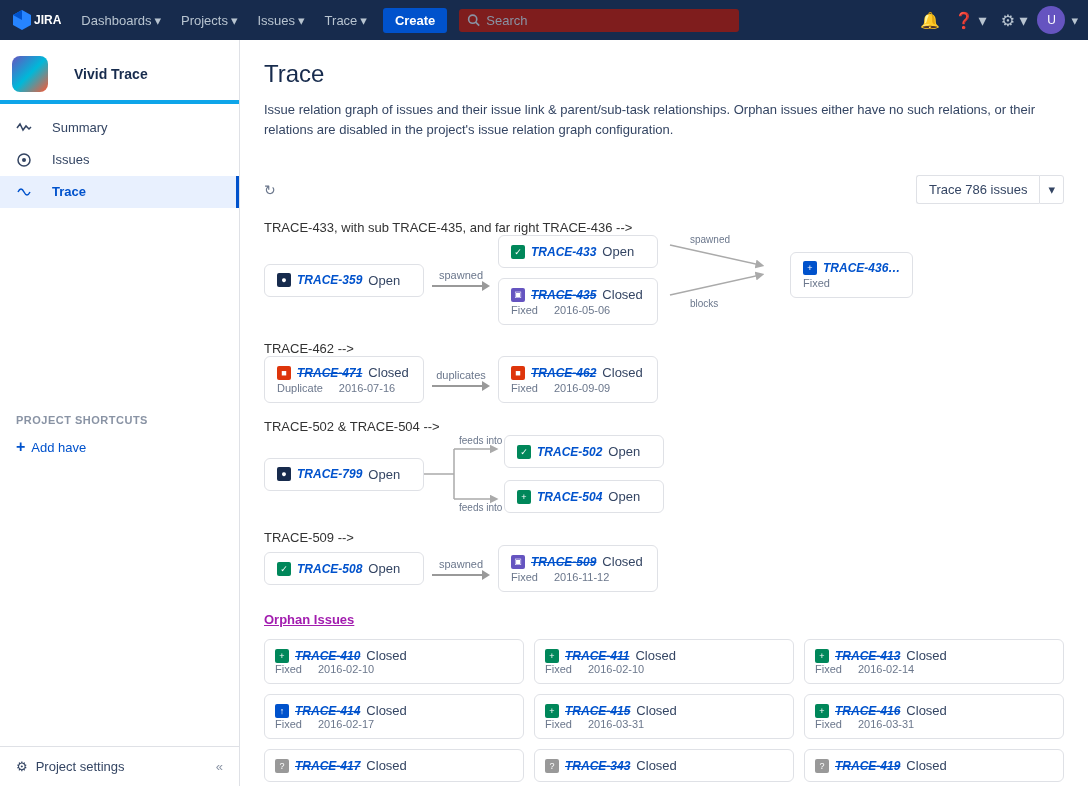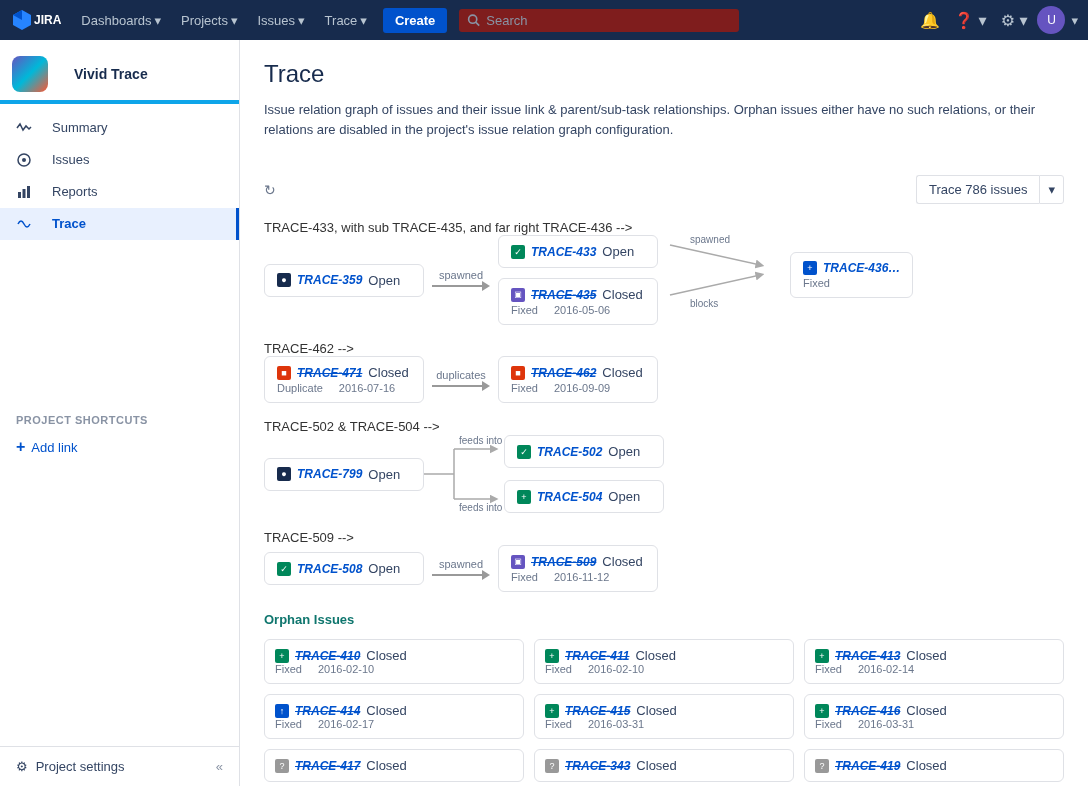--- a/index.html
+++ b/index.html
@@ -180,21 +180,21 @@
     .issue-link.strikethrough { text-decoration: line-through; color: #0052cc; }
     .issue-status { font-size: 13px; color: #344563; }
     .issue-sub { font-size: 11px; color: #6b778c; display: flex; gap: 16px; }
 
     
     .status-icon { width: 14px; height: 14px; border-radius: 2px; display: inline-flex; align-items: center; justify-content: center; font-size: 9px; color: white; flex-shrink: 0; }
     .check-icon { background: #00875a; color: white; }
     .plus-icon { background: #00875a; color: white; }
 
     
-    .orphan-title { font-size: 13px; font-weight: 600; color: #0f766e; margin: 8px 0 12px; }
+    .orphan-title { font-size: 13px; font-weight: 600; color: #a21caf; margin: 8px 0 12px; text-decoration: underline; }
     .orphan-grid { display: grid; grid-template-columns: repeat(3, 1fr); gap: 10px; }
     .orphan-node {
       border: 1px solid #dfe1e6;
       border-radius: 6px;
       padding: 8px 10px;
       background: #fff;
     }
 
     
     .graph-canvas { position: relative; overflow: visible; }
@@ -283,39 +283,31 @@
           </svg>
         <span>Summary</span>
       </div>
       <div class="sidebar-item">
         <svg viewBox="0 0 16 16" fill="none">
             <circle cx="8" cy="8" r="6" stroke="#344563" stroke-width="1.5"></circle>
             <circle cx="8" cy="8" r="2" fill="#344563"></circle>
           </svg>
         <span>Issues</span>
       </div>
-      <div class="sidebar-item">
-        <svg viewBox="0 0 16 16" fill="none">
-            <rect x="2" y="8" width="3" height="6" fill="#344563"></rect>
-            <rect x="6.5" y="5" width="3" height="9" fill="#344563"></rect>
-            <rect x="11" y="2" width="3" height="12" fill="#344563"></rect>
-          </svg>
-        <span>Reports</span>
-      </div>
       <div class="sidebar-item active">
         <svg viewBox="0 0 16 16" fill="none">
             <path d="M2 8 Q5 2 8 8 Q11 14 14 8" stroke="#0052cc" stroke-width="1.5" fill="none"></path>
           </svg>
         <span>Trace</span>
       </div>
     </nav>
     <div class="sidebar-section-title">PROJECT SHORTCUTS</div>
     <div class="sidebar-add-link">
       <span style="font-size:16px;font-weight:bold;color:#0052cc">+</span>
-      <span>Add link</span>
+      <span>Add have</span>
     </div>
     <div style="flex:1"></div>
     <div class="sidebar-footer">
       <span>⚙</span>
       <span>Project settings</span>
       <div class="sidebar-collapse">«</div>
     </div>
   </aside>
 
   <main class="content">

